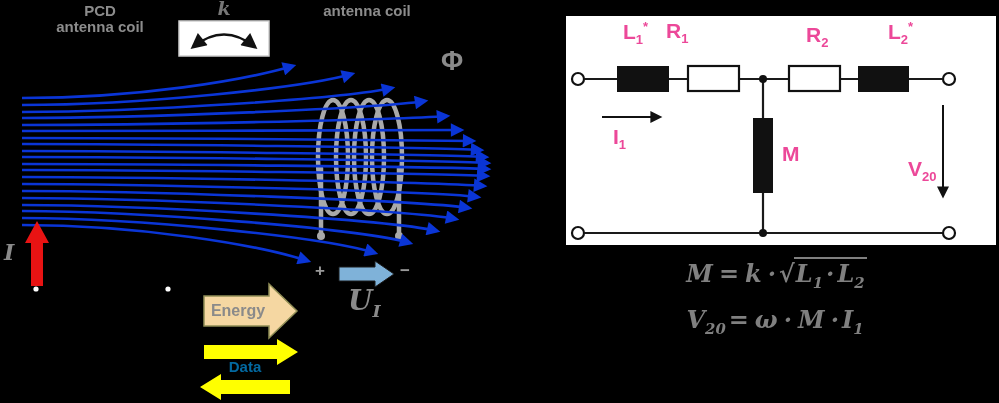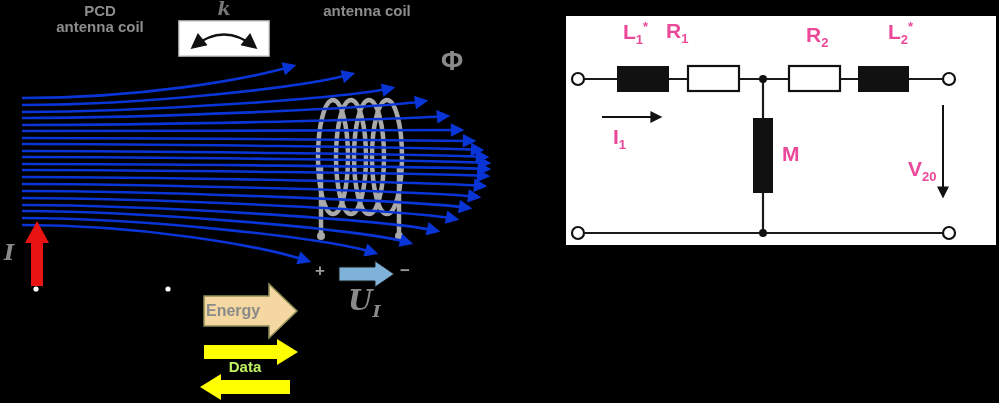--- a/index.html
+++ b/index.html
@@ -124,23 +124,23 @@
 
   <div class="lbl serif-it" style="left:4px;top:241px;font-size:22px;">I</div>
 
   <div class="lbl sign" style="left:315px;top:262px;">+</div>
   <div class="lbl sign" style="left:400px;top:262px;">−</div>
 
   <div class="lbl serif-it" style="left:348px;top:286px;font-size:28px;">
     <span>U</span><sub>I</sub>
   </div>
 
-  <div class="lbl" style="left:206px;top:302px;width:64px;text-align:left;font-size:16px;font-weight:bold;color:#8a8a8a;">Energy</div>
+  <div class="lbl" style="left:206px;top:302px;width:64px;text-align:center;font-size:16px;font-weight:bold;color:#8a8a8a;">Energy</div>
 
-  <div class="lbl" style="left:213px;top:359px;width:64px;text-align:center;font-size:15px;font-weight:bold;color:#bef264;">Data</div>
+  <div class="lbl" style="left:213px;top:359px;width:64px;text-align:center;font-size:15px;font-weight:bold;color:#0369a1;">Data</div>
 
   <div class="lbl ck" style="left:623px;top:20px;">
     <span>L</span><sub>1</sub><sup>*</sup>
   </div>
   <div class="lbl ck" style="left:666px;top:20px;">
     <span>R</span><sub>1</sub>
   </div>
   <div class="lbl ck" style="left:806px;top:24px;">
     <span>R</span><sub>2</sub>
   </div>
@@ -148,15 +148,21 @@
     <span>L</span><sub>2</sub><sup>*</sup>
   </div>
   <div class="lbl ck" style="left:782px;top:143px;">M</div>
   <div class="lbl ck" style="left:613px;top:126px;text-align:right;">
     <span>I</span><sub>1</sub>
   </div>
   <div class="lbl ck" style="left:908px;top:158px;">
     <span>V</span><sub>20</sub>
   </div>
 
+  <div class="lbl formula" style="left:650px;top:261px;">
+    <span class="sp">M</span><span class="sp">=</span><span class="sp">k</span><span class="sp">·</span><span class="radical">√</span><span class="overline"><span>L</span><sub>1</sub><span class="sp">·</span><span>L</span><sub>2</sub></span>
+  </div>
 
+  <div class="lbl formula" style="left:650px;top:307px;">
+    <span>V</span><sub>20</sub><span class="sp">=</span><span class="sp">ω</span><span class="sp">·</span><span class="sp">M</span><span class="sp">·</span><span>I</span><sub>1</sub>
+  </div>
 
 </div>
 
 </body></html>

